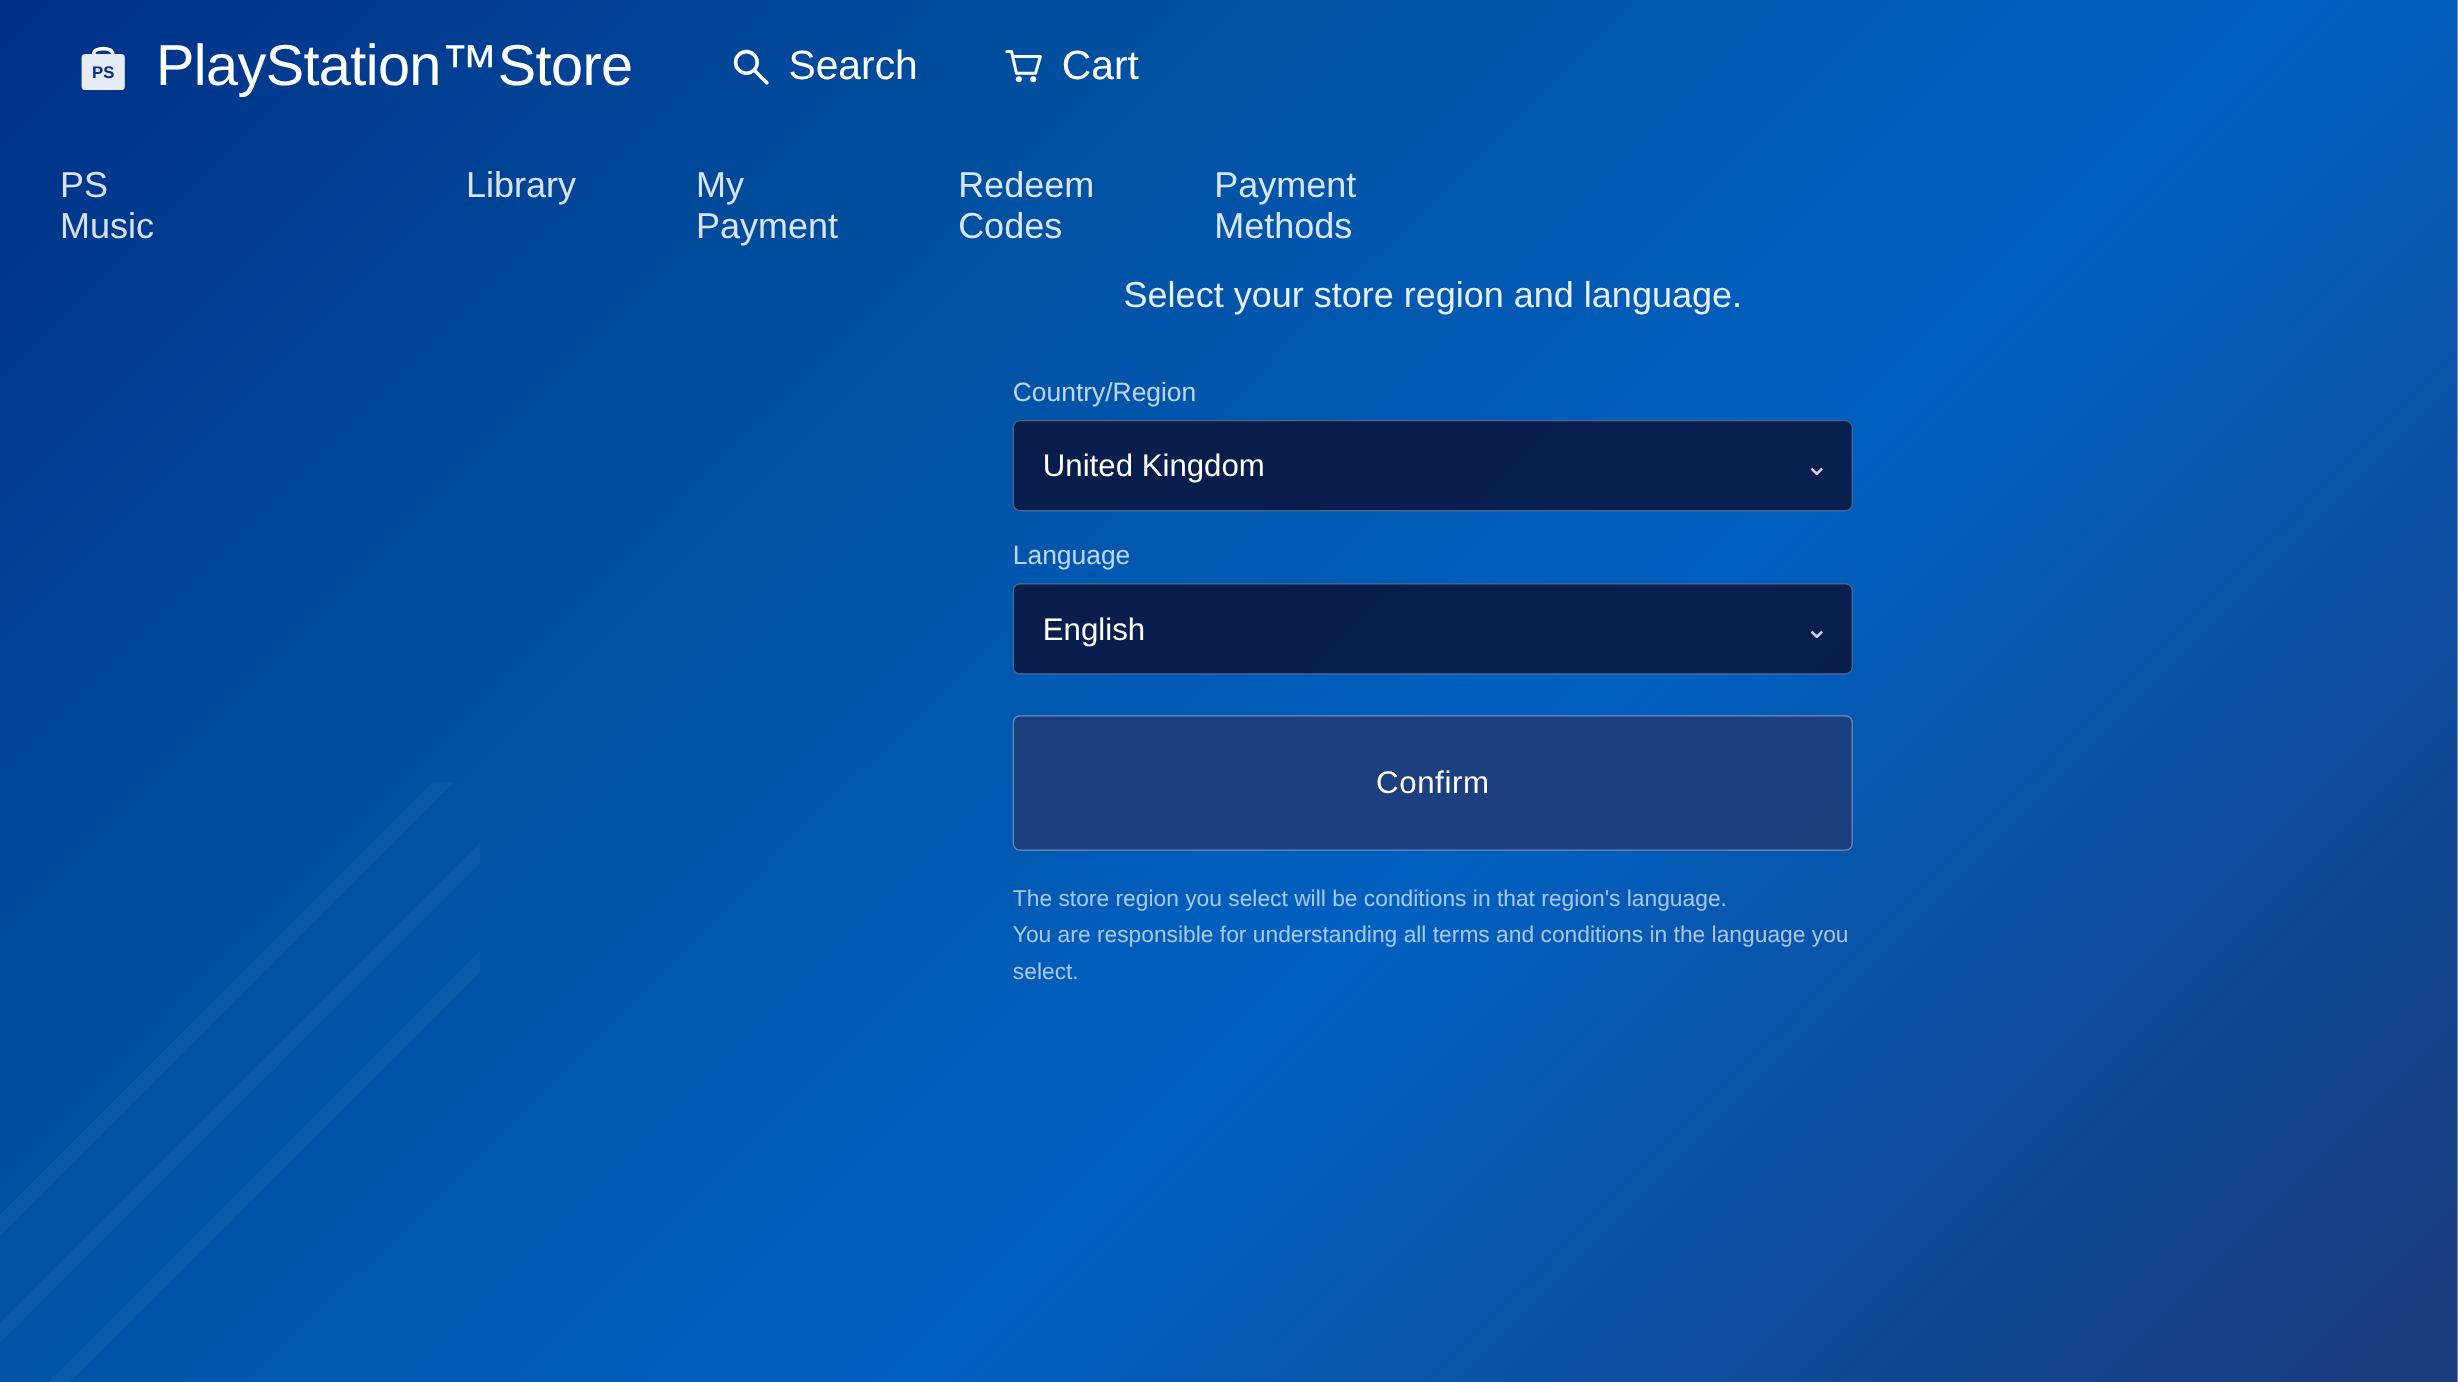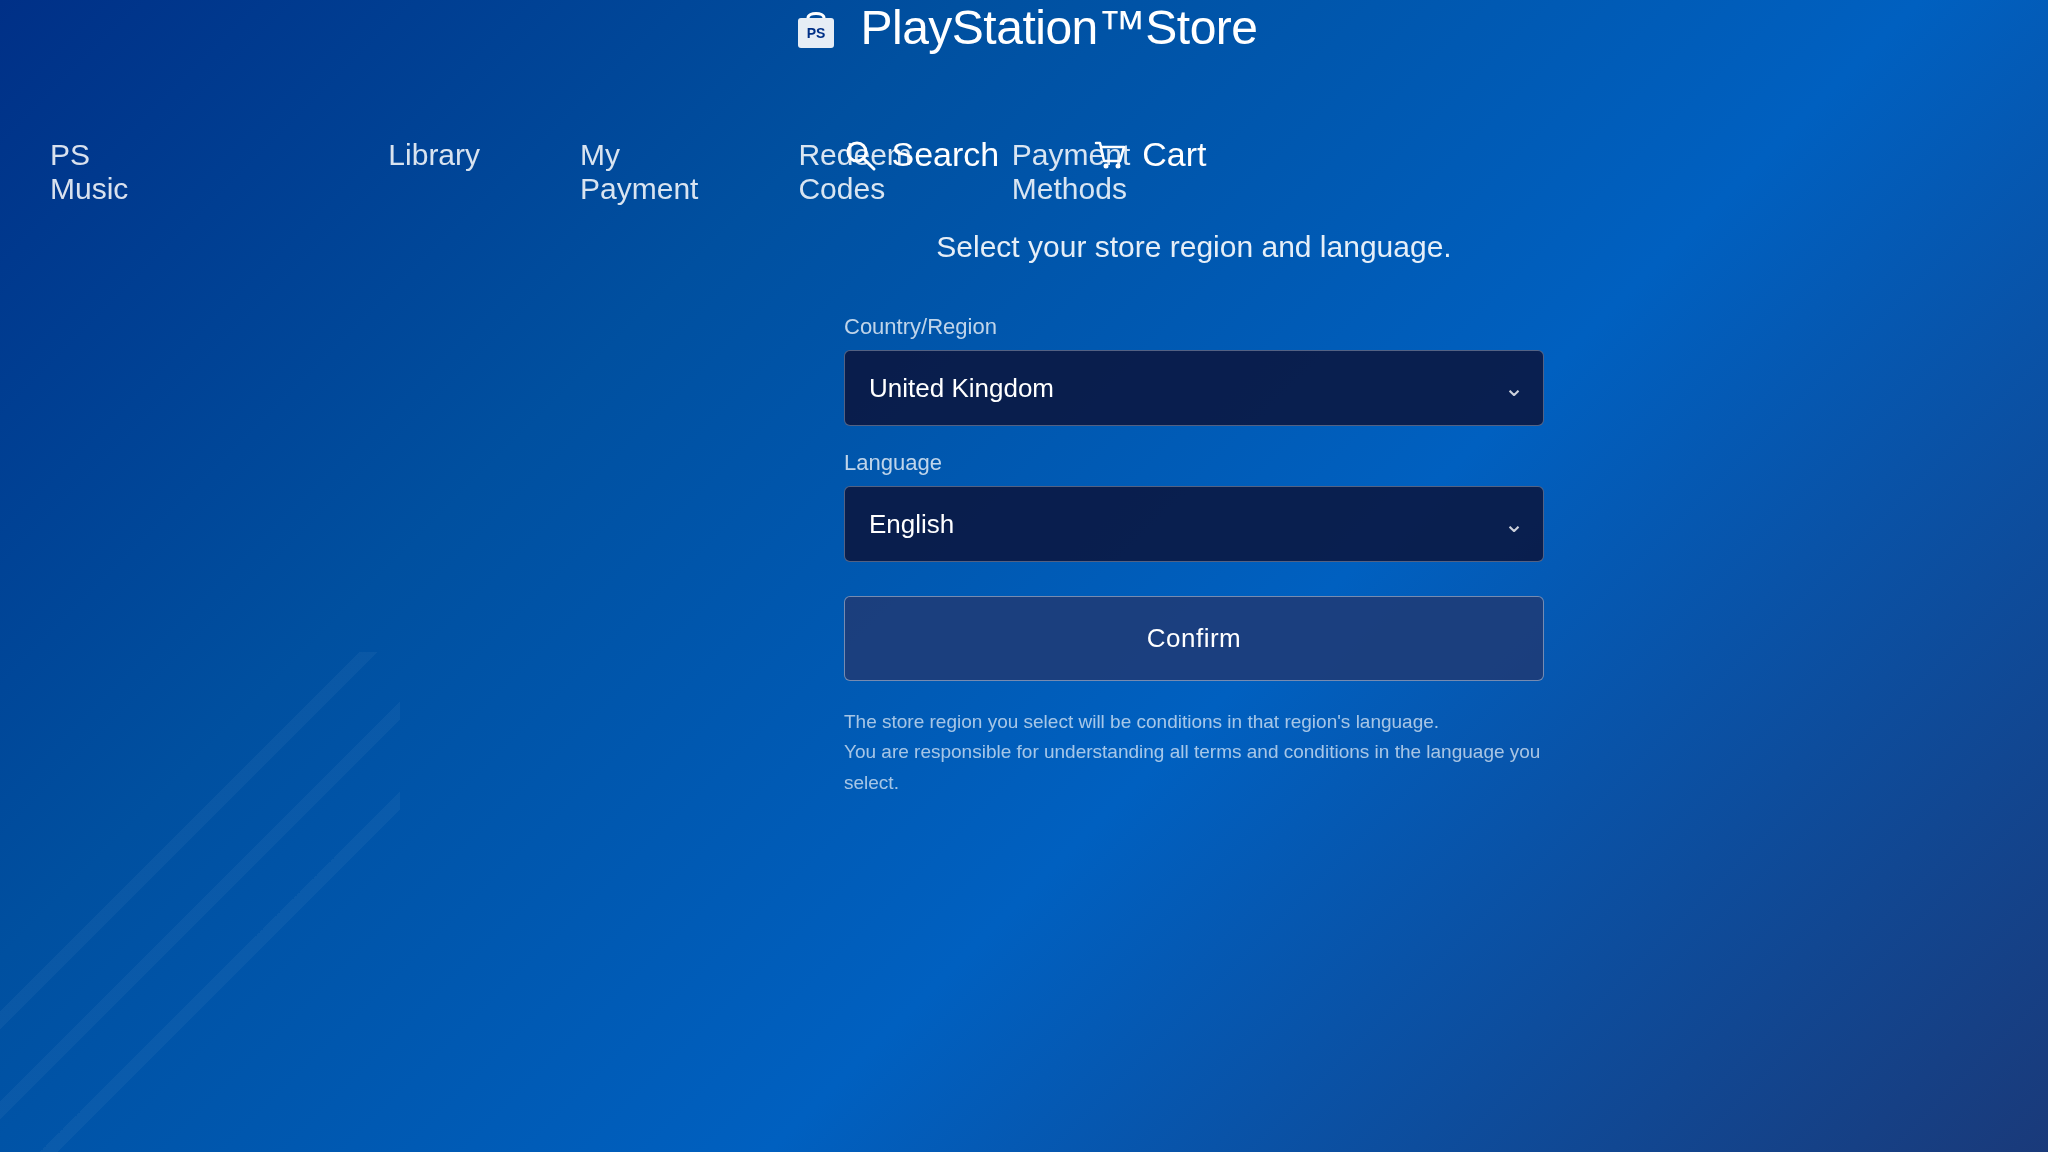--- a/index.html
+++ b/index.html
@@ -33,21 +33,20 @@
       pointer-events: none;
     }
 
     
     .header {
       display: flex;
       align-items: center;
       padding: 0 60px;
       height: 110px;
       gap: 80px;
-      flex-direction: column;
     }
 
     .logo-area {
       display: flex;
       align-items: center;
       gap: 18px;
     }
 
     .ps-bag-icon {
       width: 52px;
@@ -57,21 +56,21 @@
     .store-title {
       font-size: 48px;
       font-weight: 400;
       color: #ffffff;
       letter-spacing: -0.5px;
     }
 
     .header-nav {
       display: flex;
       align-items: center;
-      gap: 93px;
+      gap: 70px;
     }
 
     .nav-item {
       display: flex;
       align-items: center;
       gap: 14px;
       font-size: 34px;
       color: #ffffff;
       cursor: pointer;
       text-decoration: none;
@@ -177,21 +176,21 @@
       right: 20px;
       top: 50%;
       transform: translateY(-50%);
       pointer-events: none;
       color: rgba(255,255,255,0.8);
       font-size: 24px;
     }
 
     .confirm-btn {
       width: 100%;
-      padding: 26px;
+      padding: 40px;
       font-size: 26px;
       font-weight: 500;
       color: #ffffff;
       background: rgba(30, 60, 120, 0.9);
       border: 1.5px solid rgba(255,255,255,0.4);
       border-radius: 6px;
       cursor: pointer;
       margin-top: 10px;
       margin-bottom: 26px;
       letter-spacing: 0.5px;

